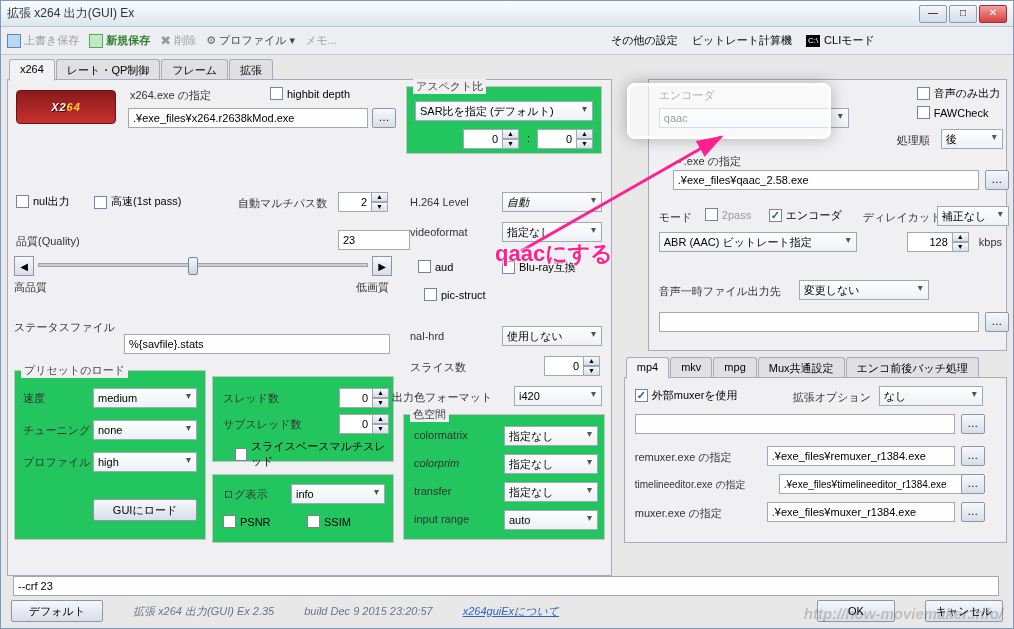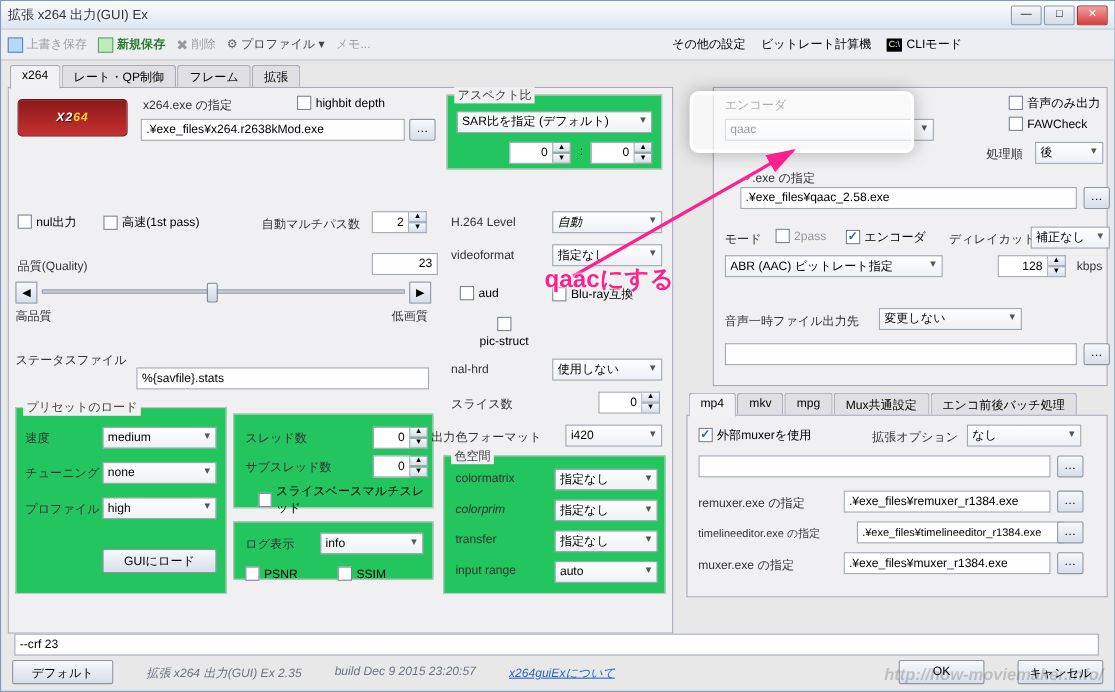--- a/index.html
+++ b/index.html
@@ -136,21 +136,21 @@
         <span class="label" style="position:absolute;left:230px;top:116px;">自動マルチパス数</span>
         <div class="spin" style="position:absolute;left:330px;top:112px;">
             <input style="width: 34px;" value="2">
             <div class="spb">
               <div>▲</div>
               <div>▼</div>
             </div>
           </div>
 
         <span class="label" style="position:absolute;left:8px;top:154px;">品質(Quality)</span>
-        <input class="input" style="position: absolute; left: 330px; top: 150px; width: 60px; text-align: right;" value="23">
+        <input class="input" style="position: absolute; left: 330px; top: 150px; width: 72px; text-align: left;" value="23">
         <div class="arrowbtn" style="position:absolute;left:6px;top:176px;">◀</div>
         <div class="slider" style="position:absolute;left:30px;top:176px;width:330px;">
           <div class="track"></div>
             <div class="thumb" style="left:150px;"></div>
         </div>
         <div class="arrowbtn" style="position:absolute;left:364px;top:176px;">▶</div>
         <span class="label" style="position:absolute;left:6px;top:200px;">高品質</span>
         <span class="label" style="position:absolute;left:348px;top:200px;">低画質</span>
 
         <span class="label" style="position:absolute;left:6px;top:240px;">ステータスファイル</span>
@@ -183,21 +183,21 @@
                 <div>▲</div>
                 <div>▼</div>
               </div>
             </div>
           <div class="chk" style="position:absolute;left:22px;top:62px;">
               <span class="box"></span>
               <span>スライスベースマルチスレッド</span>
             </div>
         </div>
 
-        <div class="grp" style="left:204px;top:394px;width:182px;height:53px;">
+        <div class="grp" style="left:204px;top:394px;width:182px;height:69px;">
           <span class="label" style="position:absolute;left:10px;top:12px;">ログ表示</span>
           <div class="dropdown-wrap" style="position:absolute;left:78px;top:9px;width:94px;"><select class="input" style="width:100%;"><option>info</option></select></div>
           <div class="chk" style="position:absolute;left:10px;top:40px;">
               <span class="box"></span>
               <span>PSNR</span>
             </div>
           <div class="chk" style="position:absolute;left:94px;top:40px;">
               <span class="box"></span>
               <span>SSIM</span>
             </div>
@@ -230,21 +230,21 @@
         <div class="dropdown-wrap" style="position:absolute;left:494px;top:142px;width:100px;"><select class="input" style="width:100%;"><option>指定なし</option></select></div>
 
         <div class="chk" style="position:absolute;left:410px;top:180px;">
             <span class="box"></span>
             <span>aud</span>
           </div>
         <div class="chk" style="position:absolute;left:494px;top:180px;">
             <span class="box"></span>
             <span>Blu-ray互換</span>
           </div>
-        <div class="chk" style="position:absolute;left:428px;top:208px;flex-direction:column;">
+        <div class="chk" style="position:absolute;left:416px;top:208px;">
             <span class="box"></span>
             <span>pic-struct</span>
           </div>
 
         <span class="label" style="position:absolute;left:402px;top:250px;">nal-hrd</span>
         <div class="dropdown-wrap" style="position:absolute;left:494px;top:246px;width:100px;"><select class="input" style="width:100%;"><option>使用しない</option></select></div>
 
         <span class="label" style="position:absolute;left:402px;top:280px;">スライス数</span>
         <div class="spin" style="position:absolute;left:536px;top:276px;">
             <input style="width: 40px;" value="0">

